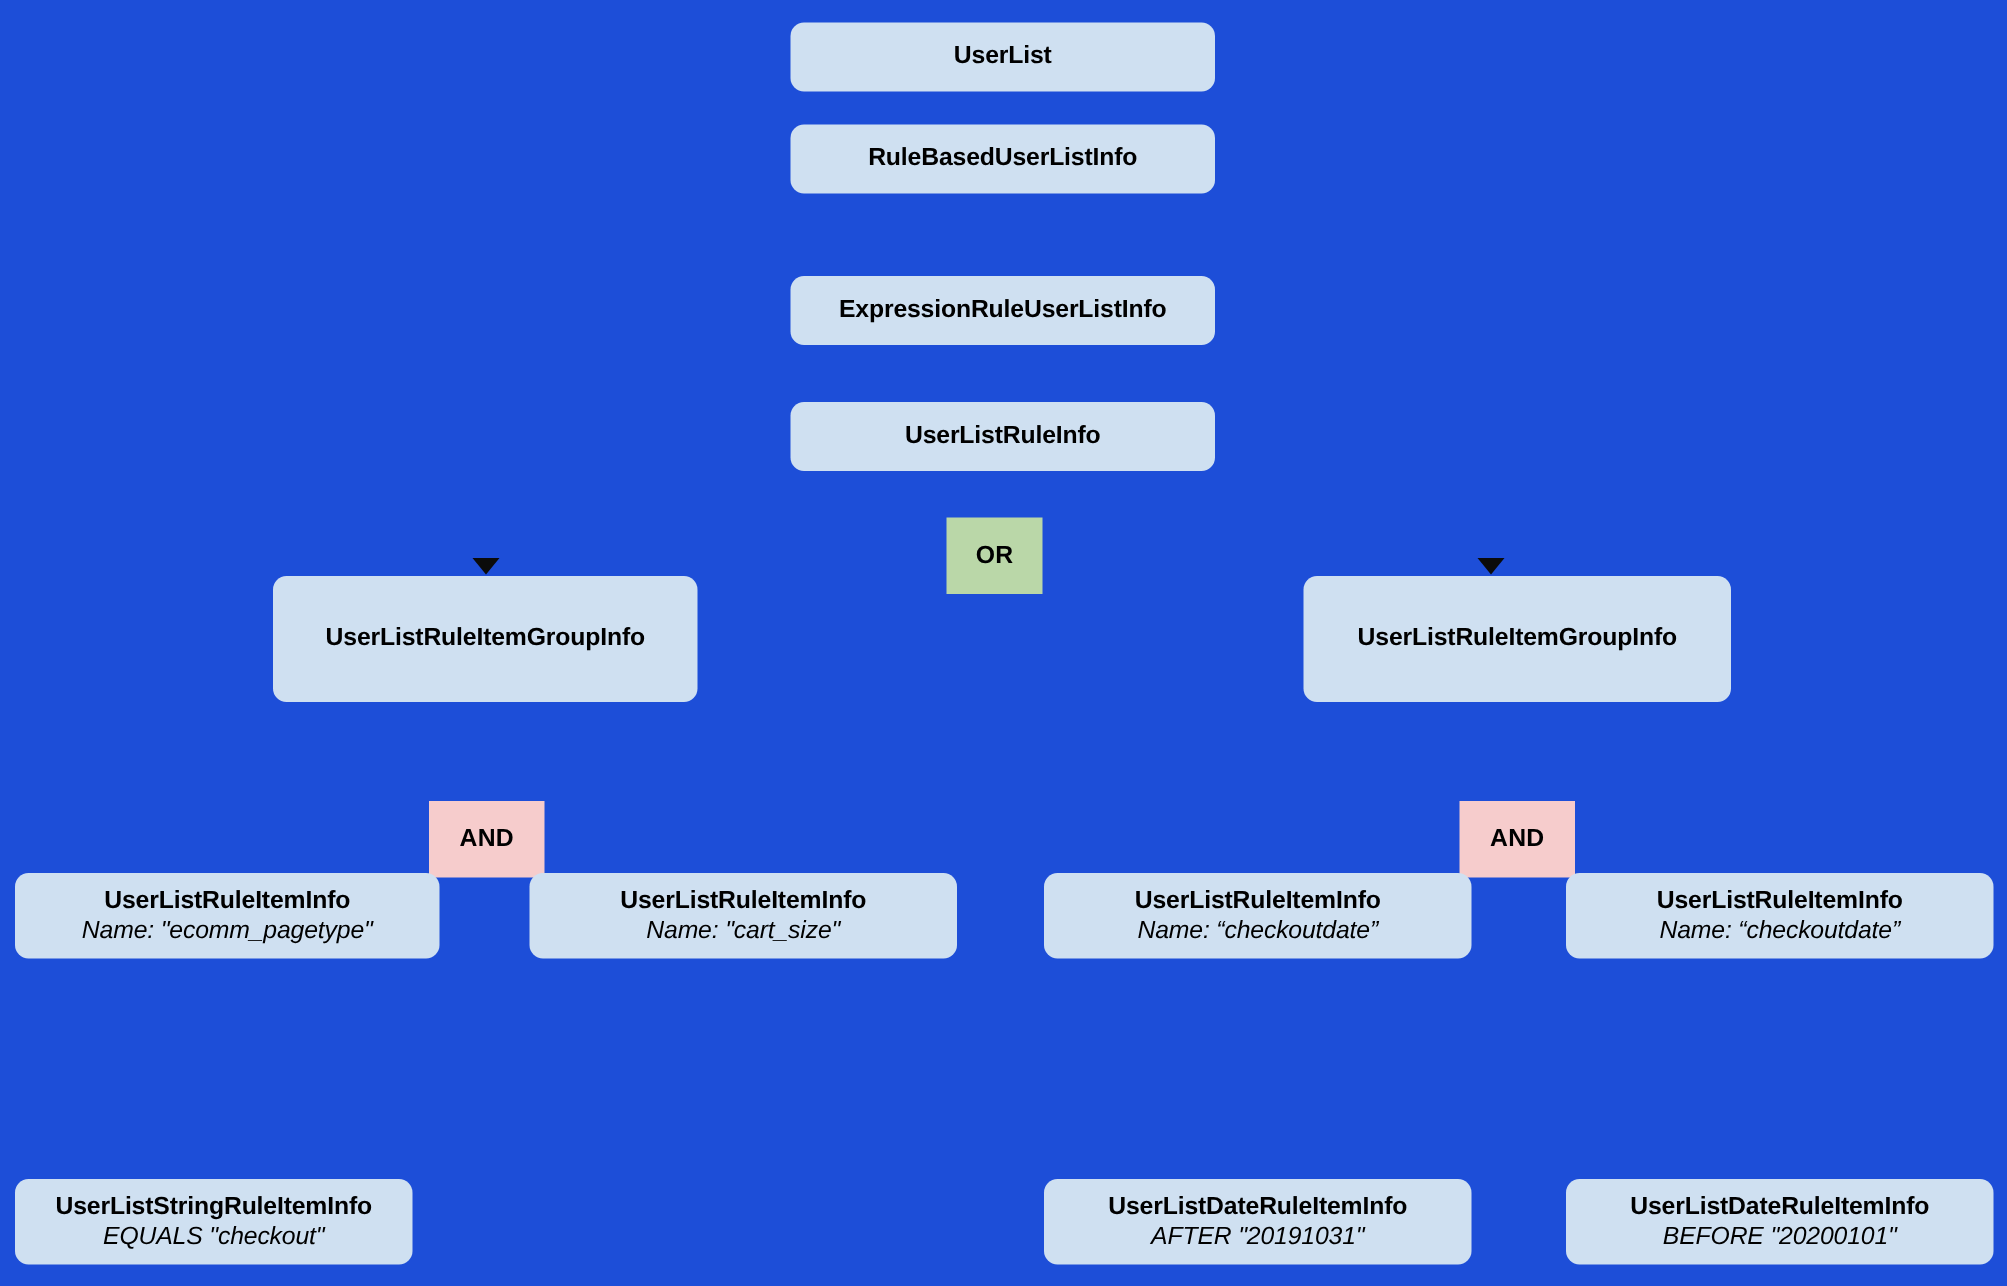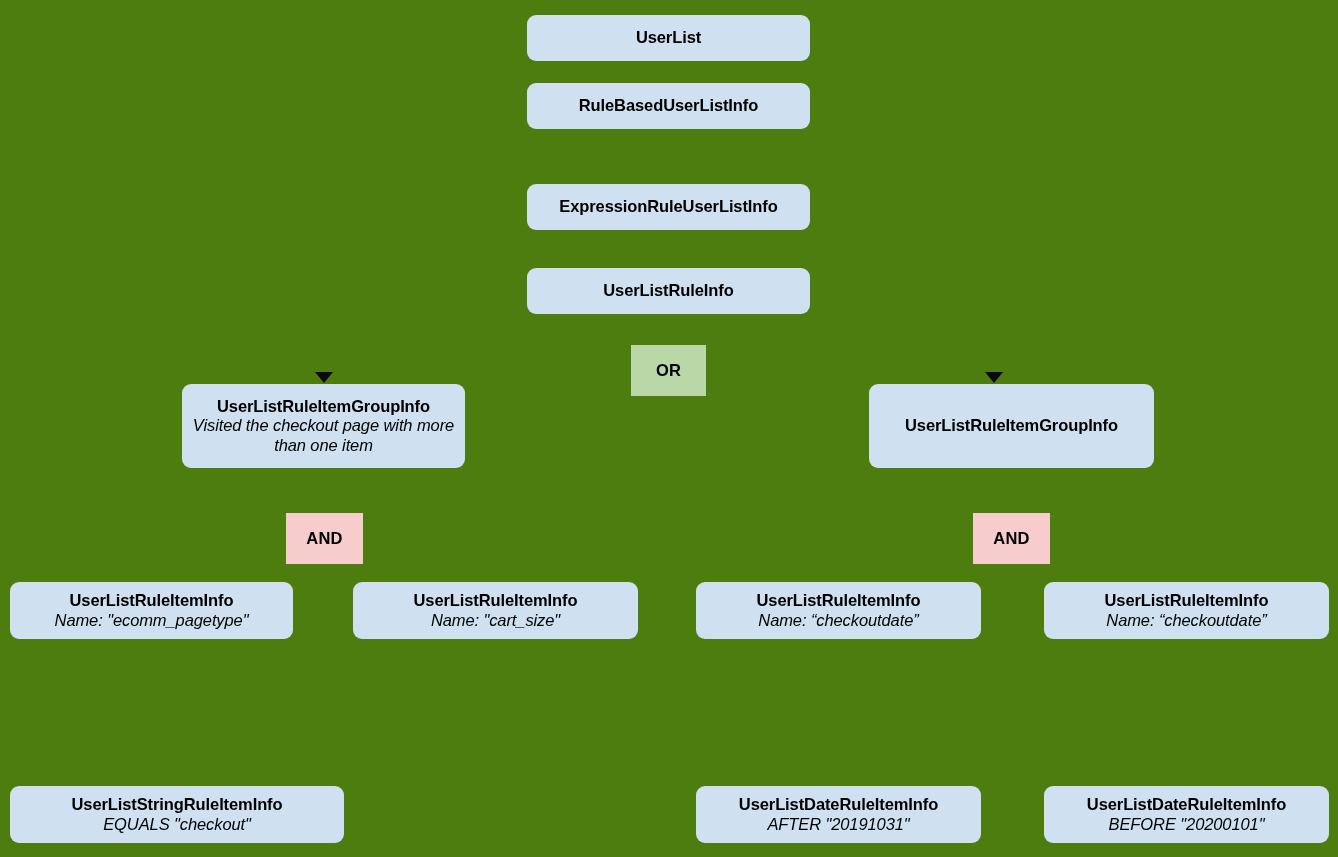--- a/index.html
+++ b/index.html
@@ -4,21 +4,21 @@
 <style>
   html, body {
     margin: 0;
     padding: 0;
     background: #000000;
   }
   #canvas {
     position: relative;
     width: 1338px;
     height: 857px;
-    background: #4d7c0f;
+    background: #1d4ed8;
     overflow: hidden;
     font-family: "Liberation Sans", sans-serif;
   }
   .node {
     position: absolute;
     box-sizing: border-box;
     display: flex;
     flex-direction: column;
     align-items: center;
     justify-content: center;
@@ -44,21 +44,21 @@
   }
   .op {
     border-radius: 0;
   }
   .op .title {
     font-weight: bold;
     font-size: 16.5px;
     letter-spacing: 0.2px;
   }
   .op-or { background: #bad7a8; }
-  .op-and { background: #f6cccc; }
+  .op-and { background: #f6cccc; margin-top: 21px; }
 
   
   .arrow-notch {
     position: absolute;
     width: 0;
     height: 0;
     border-left: 9px solid transparent;
     border-right: 9px solid transparent;
     border-top: 11px solid #0b0b0b;
   }
@@ -77,28 +77,27 @@
   </div>
 
   <div class="node entity" style="left:527px; top:268px; width:283px; height:46px;">
     <div class="title">UserListRuleInfo</div>
   </div>
 
   <div class="node entity" style="left:527px; top:184px; width:283px; height:46px;">
     <div class="title">ExpressionRuleUserListInfo</div>
   </div>
 
-  <div class="node op op-or" style="left:631px; top:345px; width:75px; height:51px;">
+  <div class="node op op-or" style="left:631px; top:345px; width:64px; height:51px;">
     <div class="title">OR</div>
   </div>
 
   <div class="arrow-notch" style="left:315px; top:372px;"></div>
   <div class="node entity" style="left:182px; top:384px; width:283px; height:84px;">
     <div class="title">UserListRuleItemGroupInfo</div>
-    <div class="sub">Visited the checkout page with more than one item</div>
   </div>
 
   <div class="arrow-notch" style="left:985px; top:372px;"></div>
   <div class="node entity" style="left:869px; top:384px; width:285px; height:84px;">
     <div class="title">UserListRuleItemGroupInfo</div>
   </div>
 
   <div class="node op op-and" style="left:286px; top:513px; width:77px; height:51px;">
     <div class="title">AND</div>
   </div>
@@ -120,21 +119,21 @@
   <div class="node entity" style="left:696px; top:582px; width:285px; height:57px;">
     <div class="title">UserListRuleItemInfo</div>
     <div class="sub">Name: “checkoutdate”</div>
   </div>
 
   <div class="node entity" style="left:1044px; top:582px; width:285px; height:57px;">
     <div class="title">UserListRuleItemInfo</div>
     <div class="sub">Name: “checkoutdate”</div>
   </div>
 
-  <div class="node entity" style="left:10px; top:786px; width:334px; height:57px;">
+  <div class="node entity" style="left:10px; top:786px; width:265px; height:57px;">
     <div class="title">UserListStringRuleItemInfo</div>
     <div class="sub">EQUALS "checkout"</div>
   </div>
 
 
   <div class="node entity" style="left:696px; top:786px; width:285px; height:57px;">
     <div class="title">UserListDateRuleItemInfo</div>
     <div class="sub">AFTER "20191031"</div>
   </div>
 

